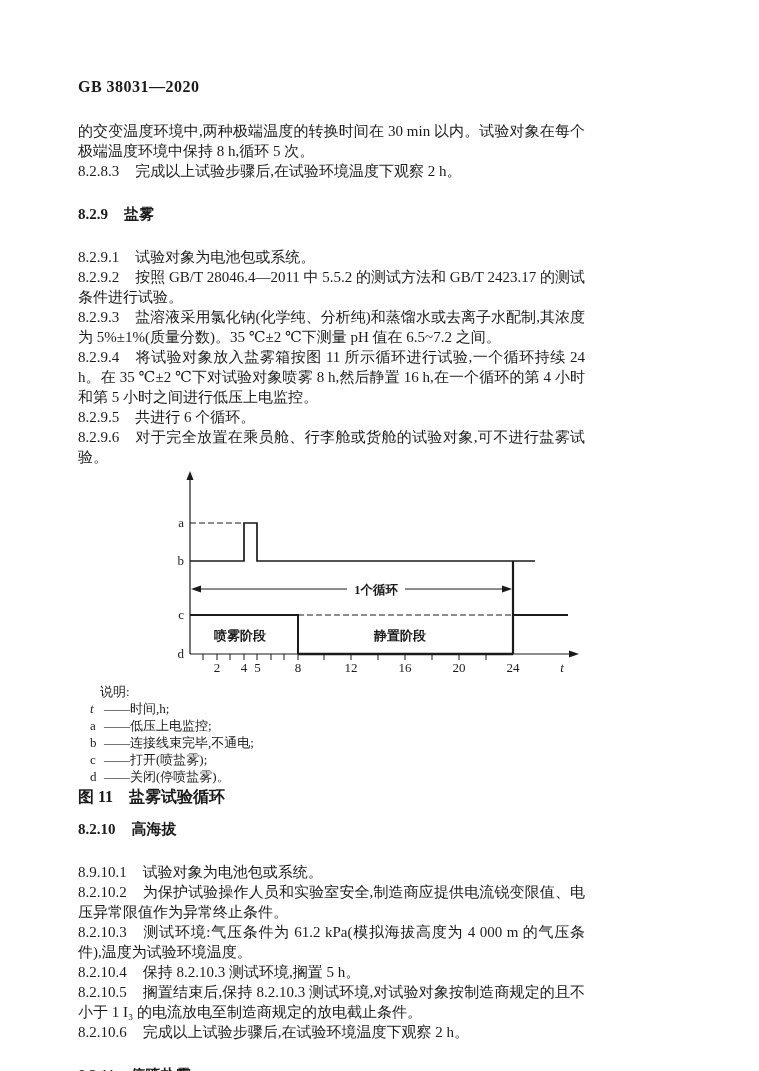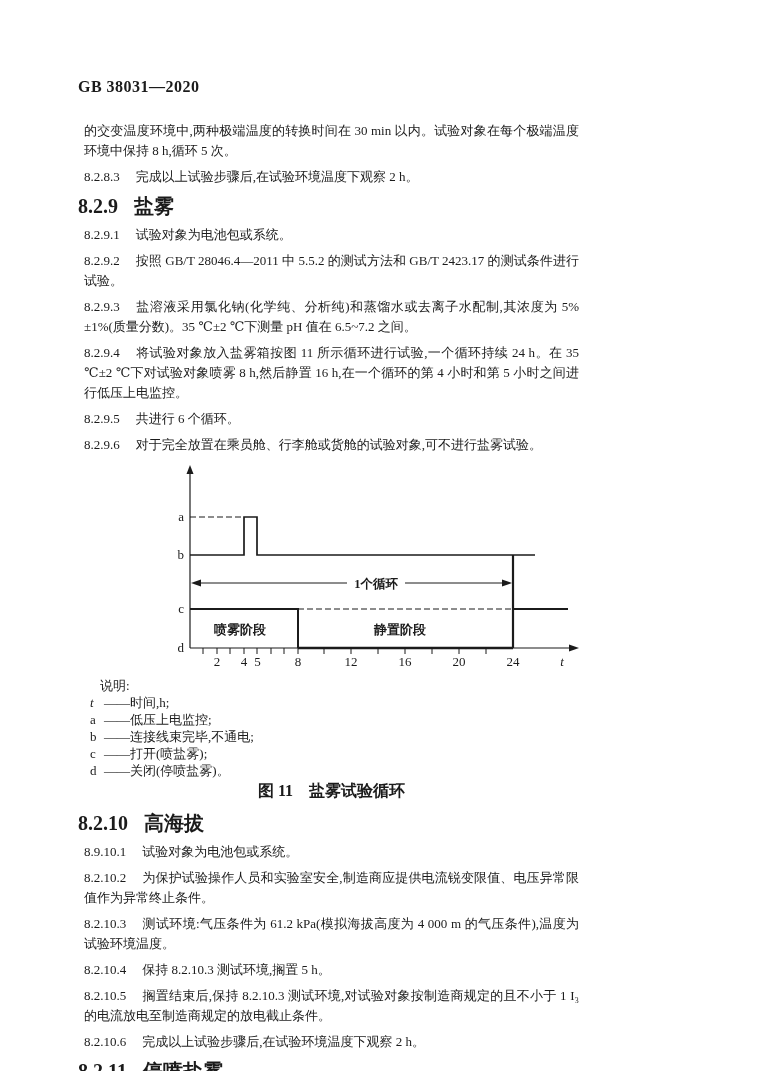--- a/index.html
+++ b/index.html
@@ -7,39 +7,39 @@
     position:relative;
     width:659px; height:1071px;
     background:#ffffff;
     color:#1b1b1b;
     font-family:"Liberation Serif","DejaVu Serif",serif;
     box-sizing:border-box;
     padding:78px 74px 0 78px;
     overflow:hidden;
   }
   .hdr { font-size:16px; font-weight:bold; letter-spacing:.5px; line-height:17px; }
-  p.clause { font-size:13px; line-height:20px; margin:6px; text-align:justify; text-align-last:left; }
+  p.clause { font-size:15px; line-height:20px; margin:0; text-align:justify; text-align-last:left; }
   p.intro { margin-top:26px; }
-  .sec { font-size:20px; line-height:20px; font-weight:bold; margin:9px 0; }
+  .sec { font-size:15px; line-height:20px; font-weight:bold; margin:23px 0; }
   .sec2 { margin-top:12px; }
   .cnum { display:inline-block; margin-right:16px; }
   .figwrap { position:relative; width:100%; height:216px; }
   .fig-svg { position:absolute; left:72px; top:2px; }
   .fig-svg text { fill:#1b1b1b; font-family:"Liberation Serif","DejaVu Serif",serif; }
   .fig-svg .ylab { font-size:13px; }
   .fig-svg .xt { font-size:13px; }
   .fig-svg .it { font-style:italic; }
   .fig-svg .ph { font-size:13px; font-weight:600; }
   .fig-svg .cyc { font-size:12.5px; font-weight:600; }
   .legend { font-size:13px; line-height:17px; }
   .legend-title { padding-left:22px; }
   .legend-item { padding-left:12px; }
   .lsym { display:inline-block; width:14px; }
   .lsym.it { font-style:italic; }
-  .caption { font-size:16px; font-weight:bold; text-align:center; line-height:20px; margin-top:2px; }
+  .caption { font-size:16px; font-weight:bold; text-align:left; line-height:20px; margin-top:2px; }
   .pagenum { font-size:14px; line-height:18px; margin-top:2px; padding-left:10px; }
   svg line, svg polyline { stroke:#1b1b1b; fill:none; }
   svg polygon { fill:#1b1b1b; stroke:none; }
 </style>
 </head>
 <body>
 
 <div class="page">
 
   <div class="hdr">GB 38031—2020</div>

